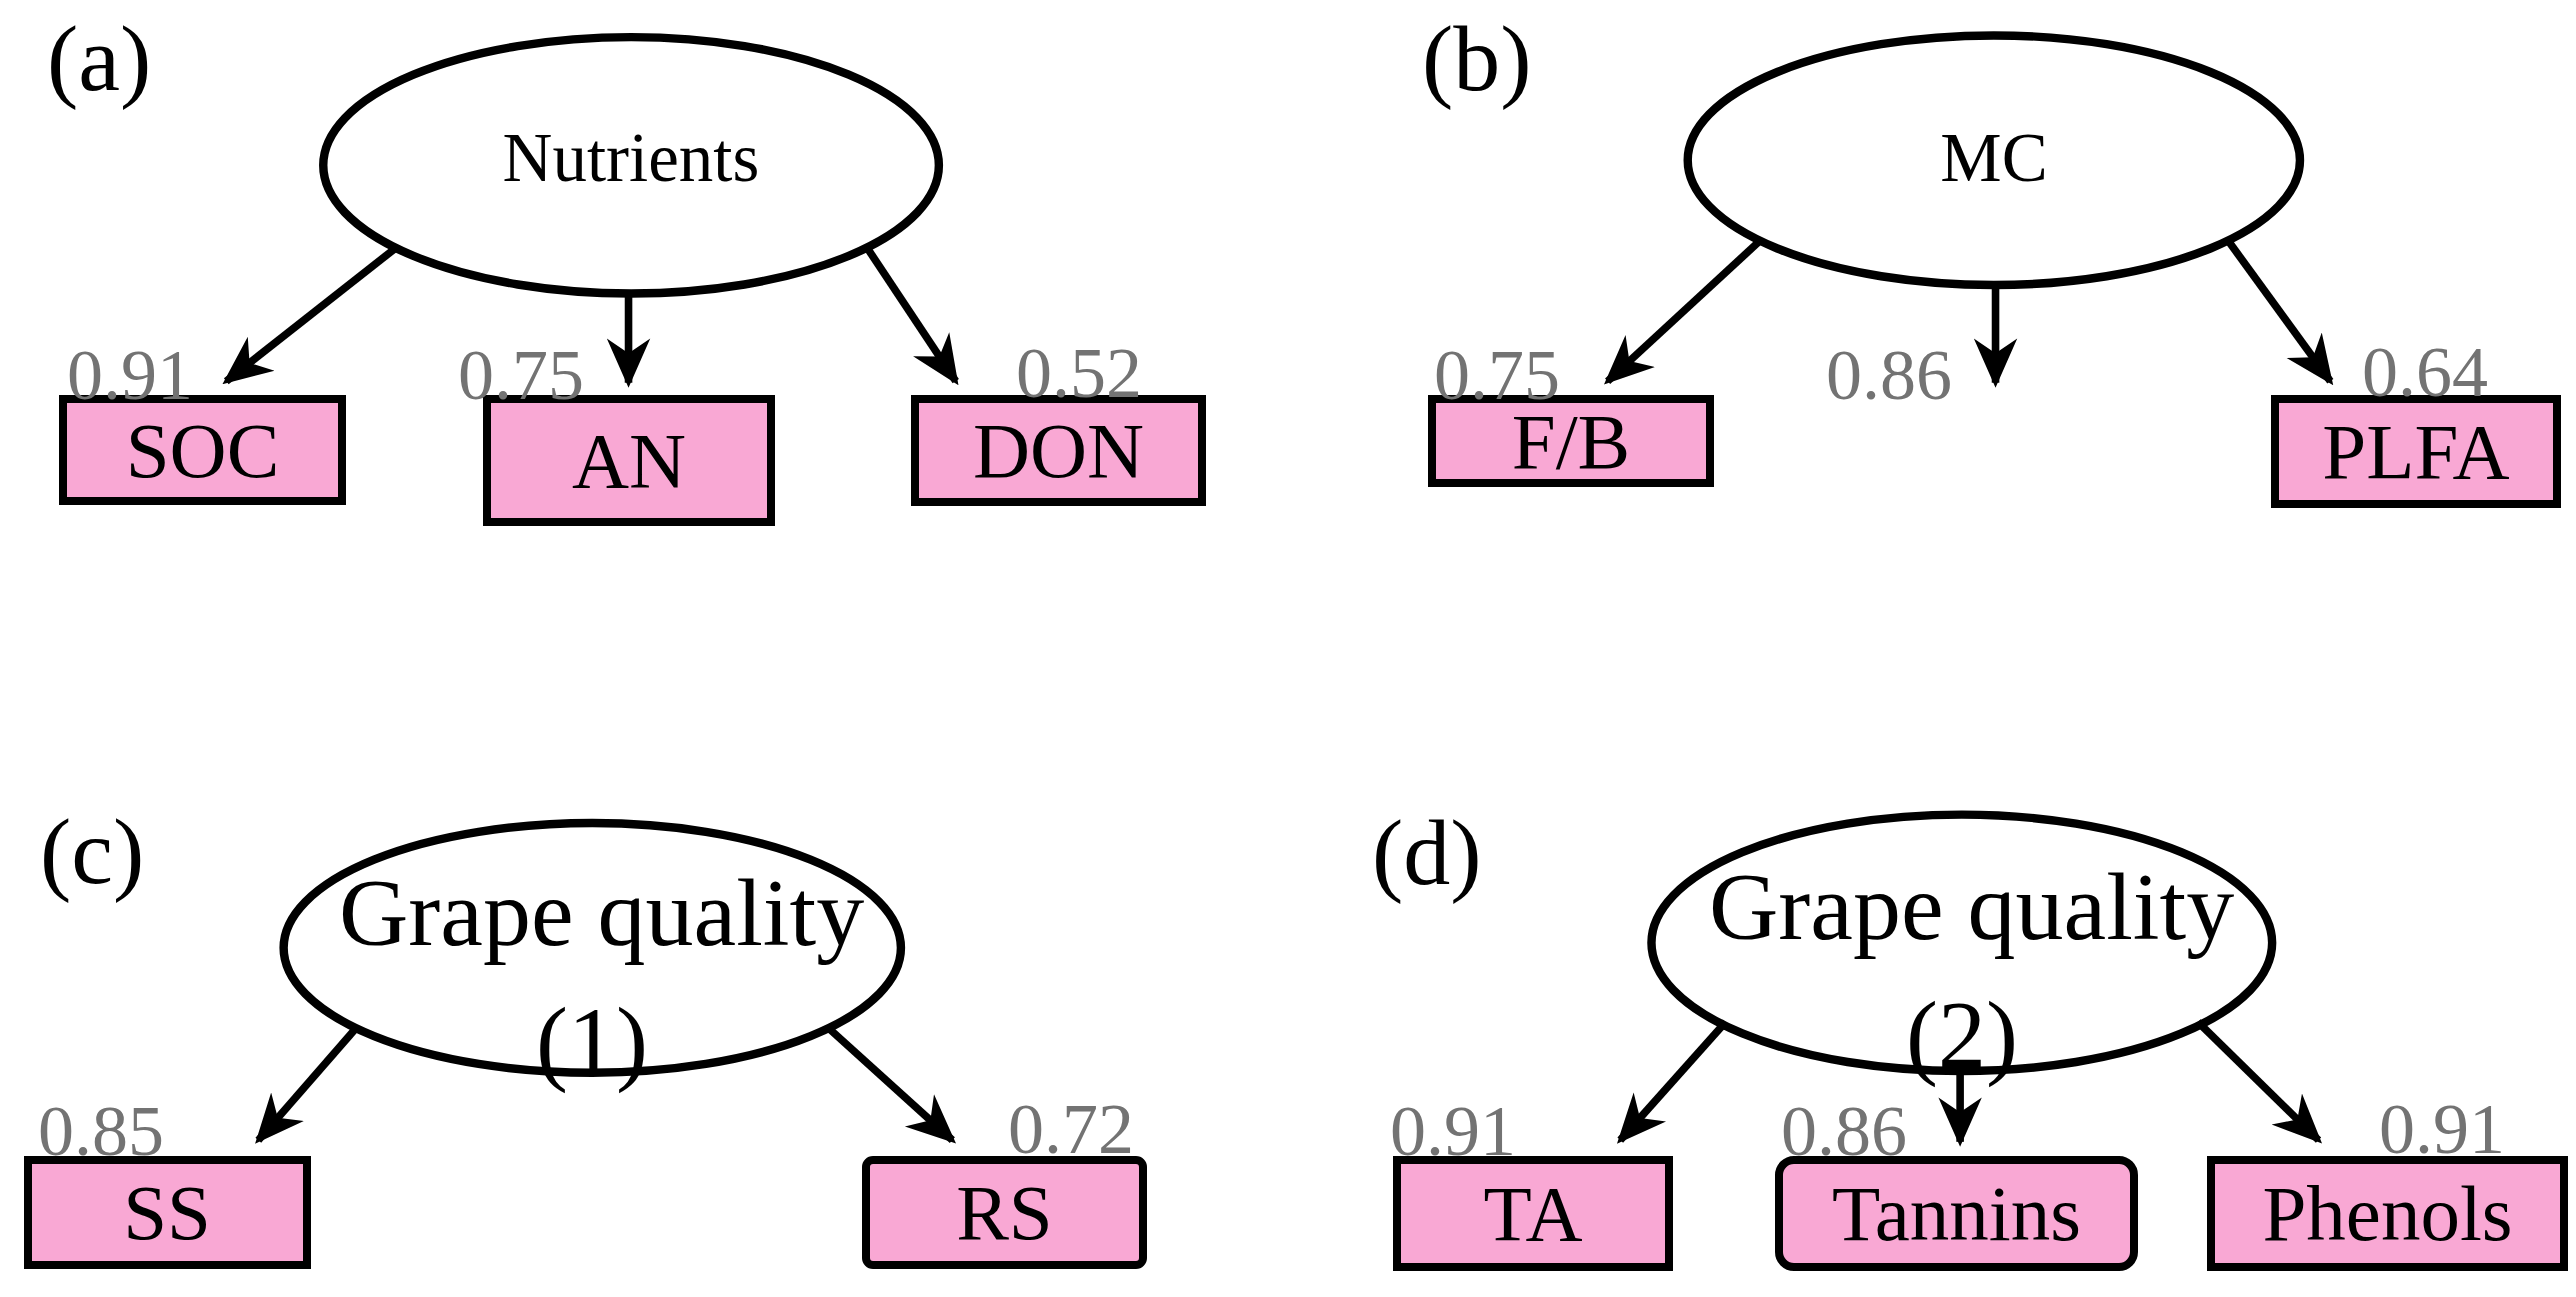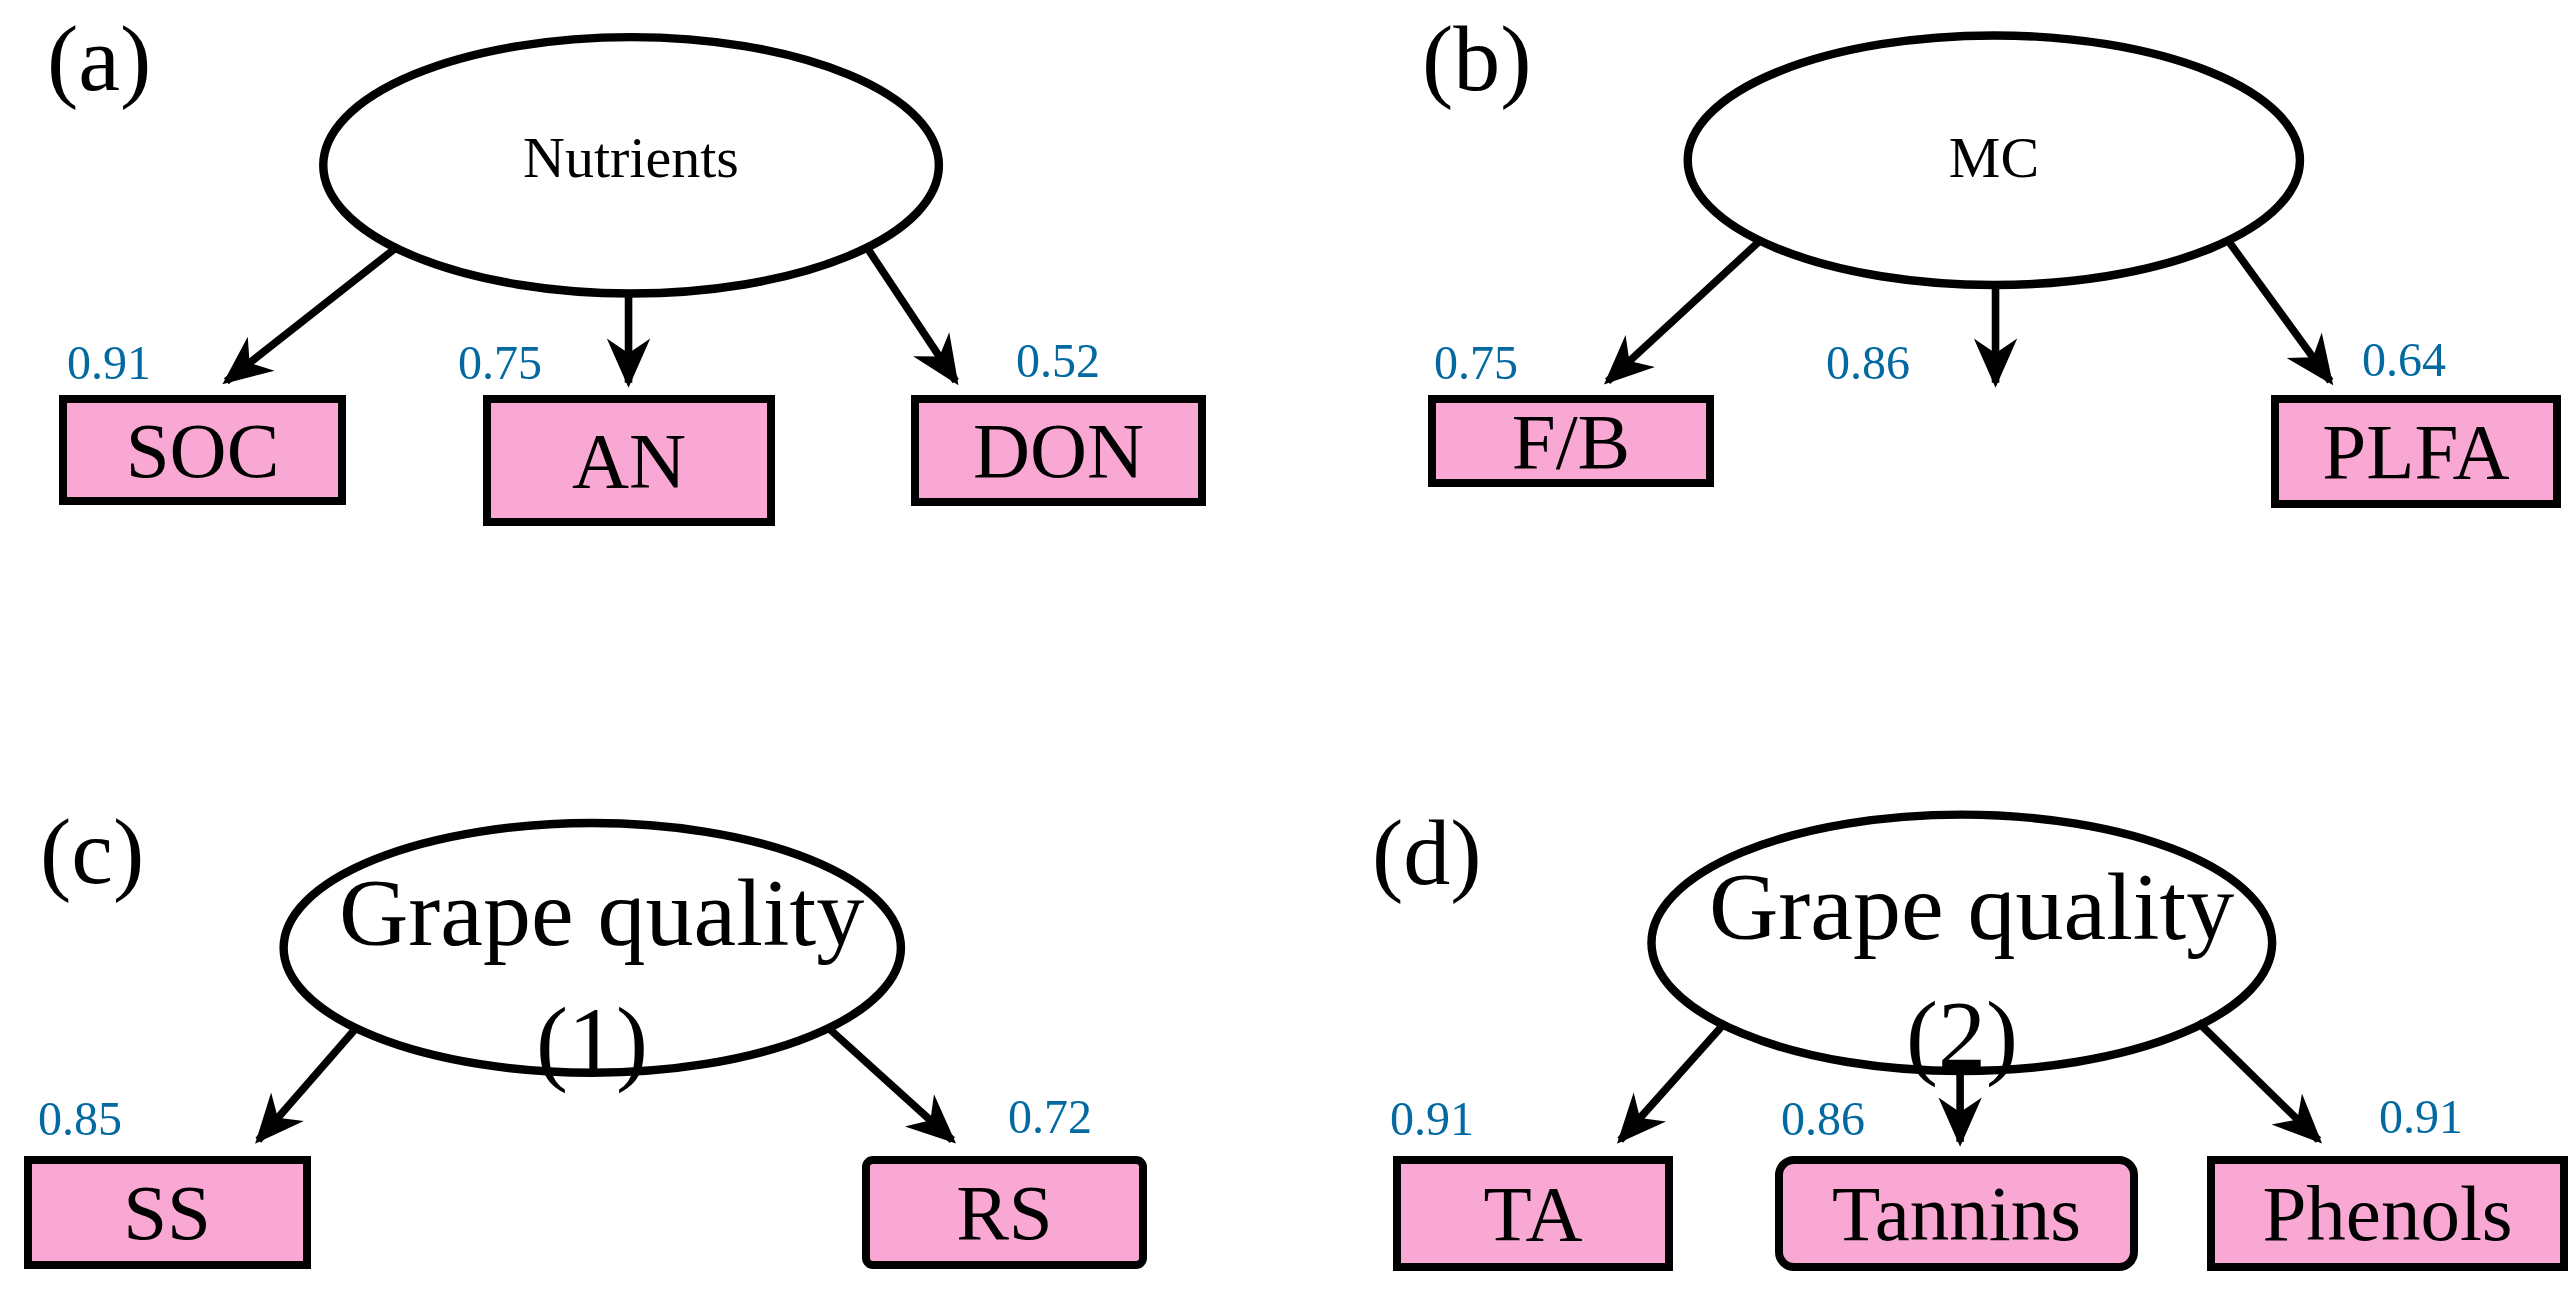--- a/index.html
+++ b/index.html
@@ -24,40 +24,40 @@
     color: #000;
     white-space: nowrap;
   }
   .latent {
     position: absolute;
     width: 506px;
     text-align: center;
     color: #000;
     white-space: nowrap;
   }
-  .latent.small { font-size: 58px; line-height: 106px; }
+  .latent.small { font-size: 69px; line-height: 106px; }
   .latent.large { font-size: 96px; line-height: 128px; }
   .obox {
     position: absolute;
     box-sizing: border-box;
     border: 8.4px solid #000;
     background: #f9a8d4;
     display: flex;
     align-items: center;
     justify-content: center;
     font-size: 79px;
     line-height: 1;
     white-space: nowrap;
   }
   .loading {
     position: absolute;
-    font-size: 48px;
+    font-size: 72px;
     line-height: 1;
     white-space: nowrap;
-    color: #0369a1;
+    color: #737373;
   }
 </style>
 </head>
 <body>
 
 <div class="stage">
 
   <svg class="layer-svg" viewBox="0 0 3054 1538">
     <defs>
       <marker id="ah" viewBox="0 0 10 10" refX="9" refY="5" markerWidth="6.5" markerHeight="6.5" orient="auto">

